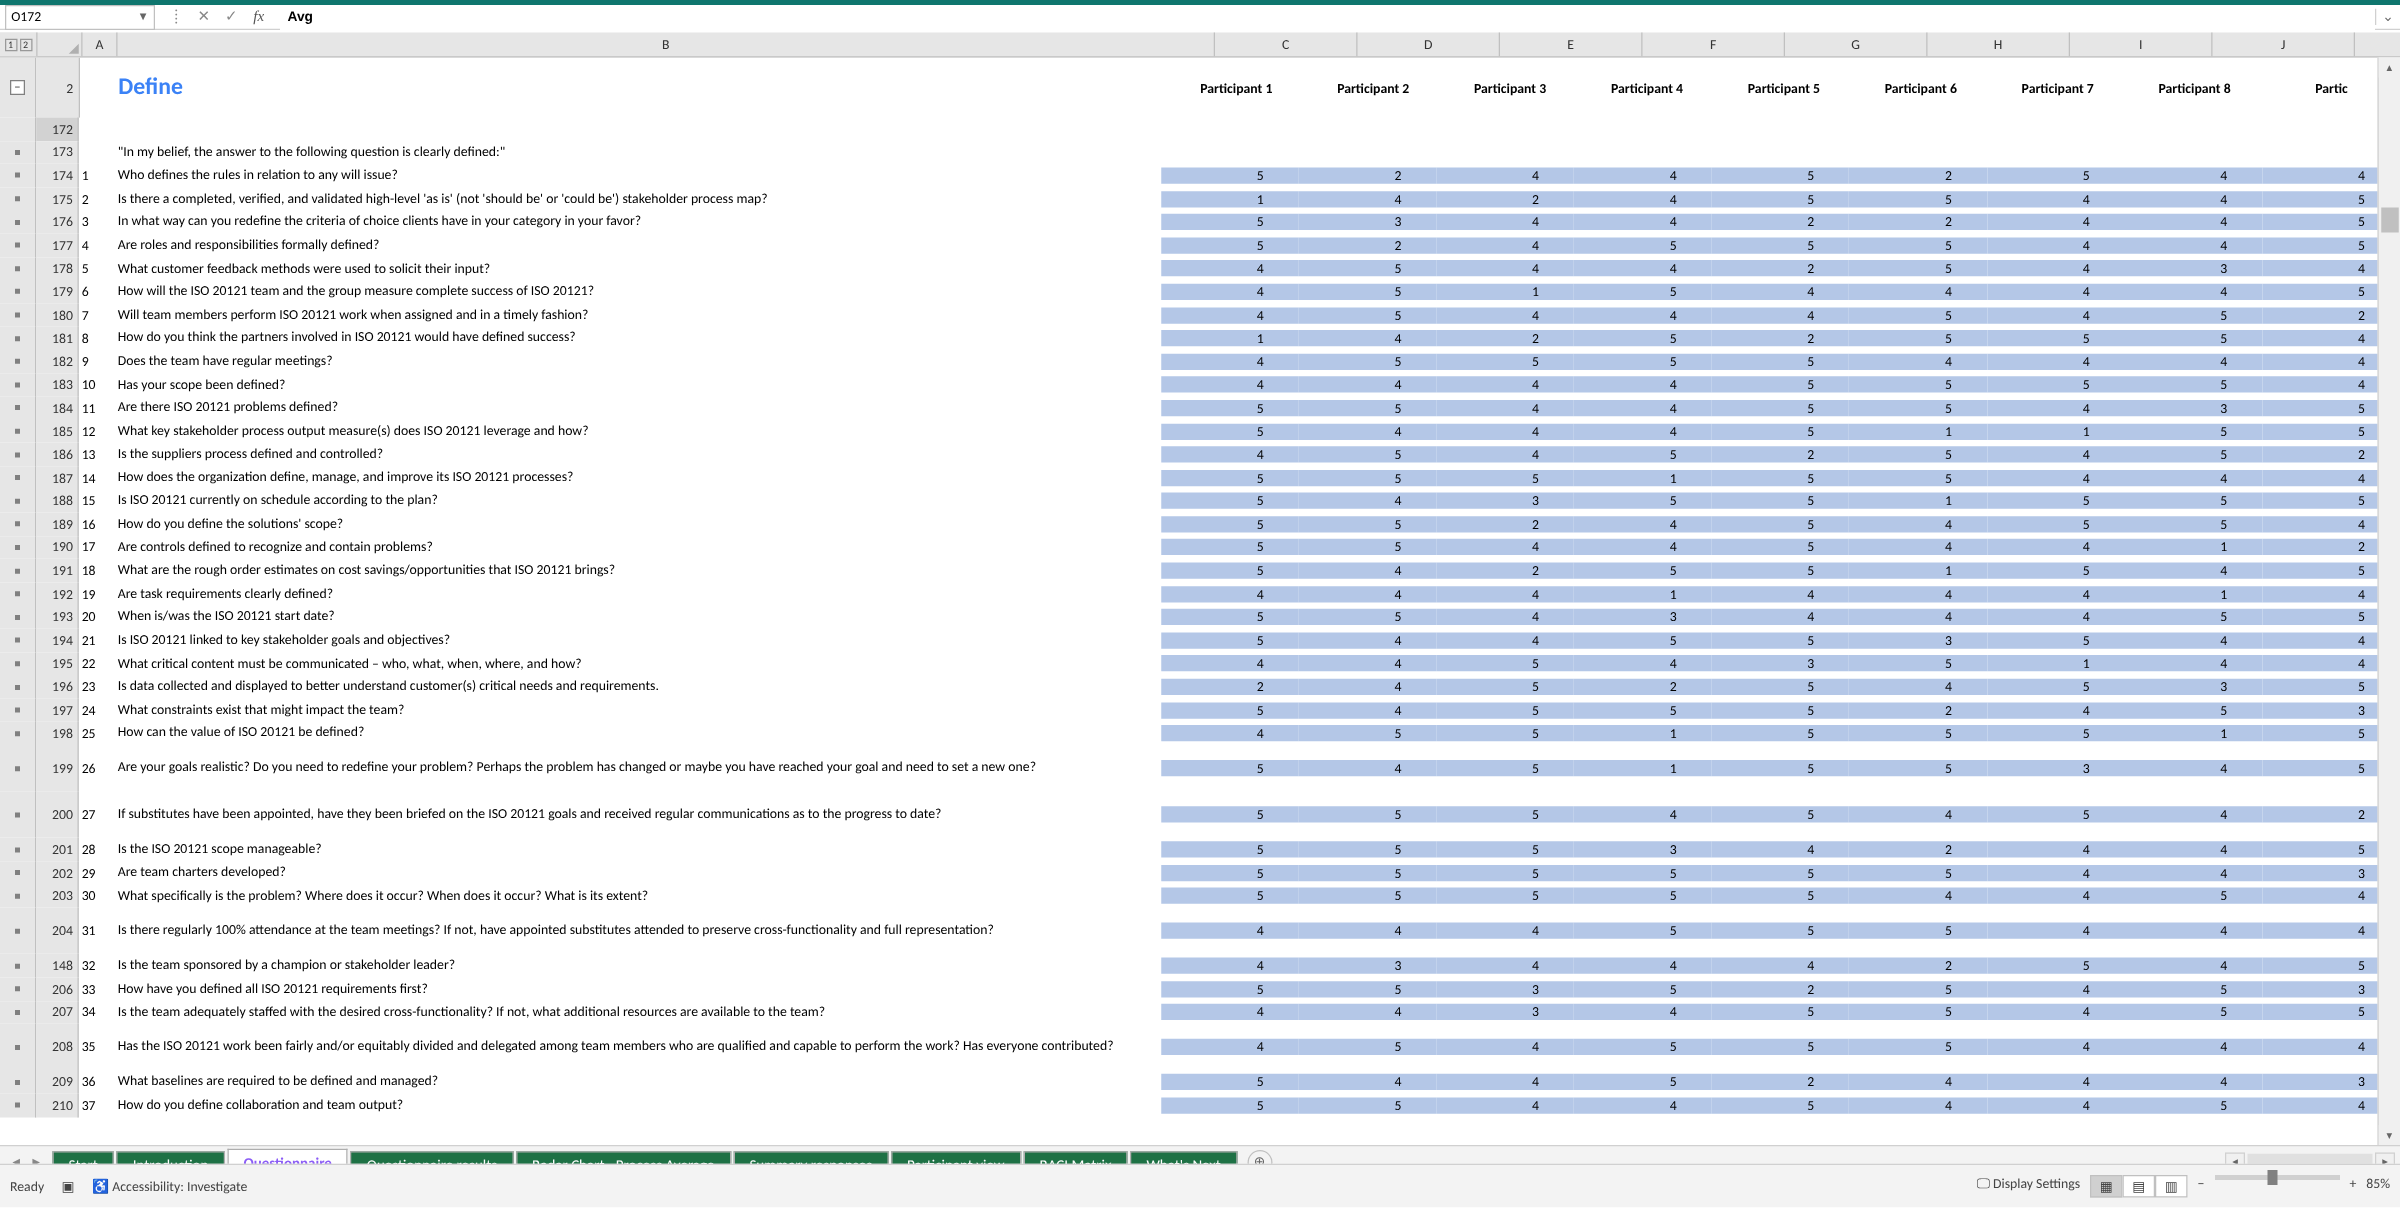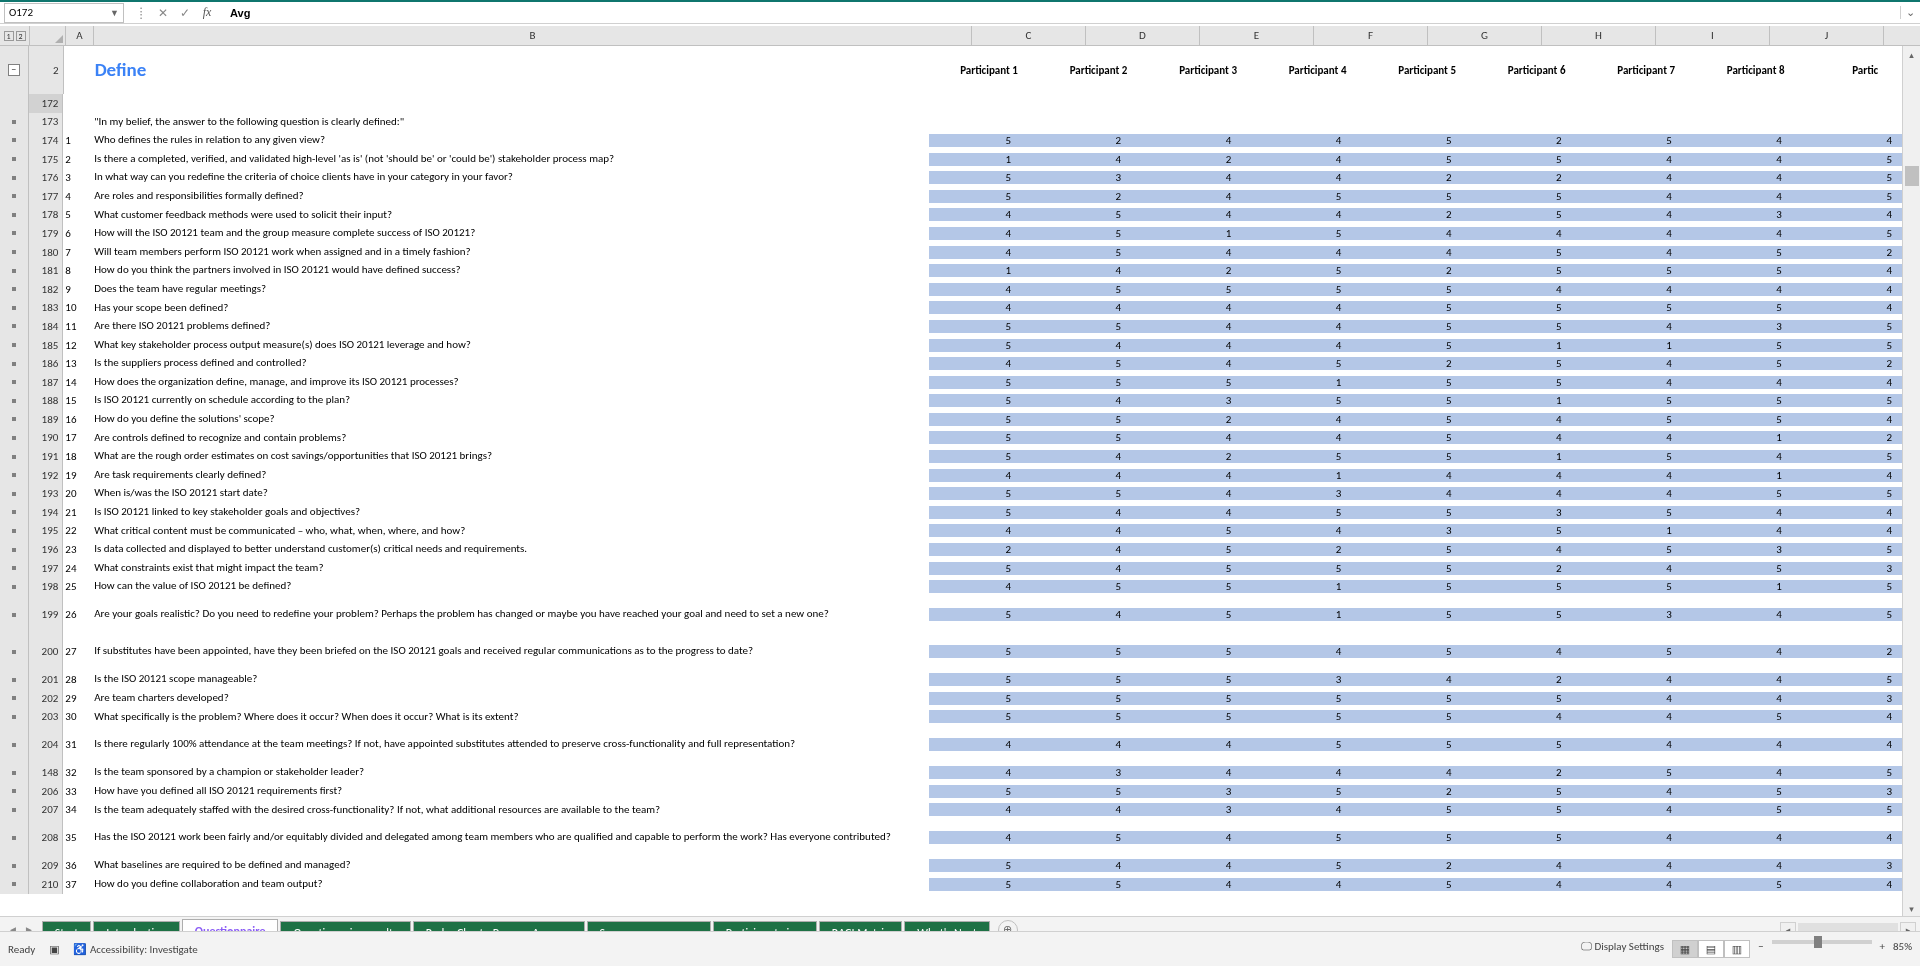--- a/index.html
+++ b/index.html
@@ -1,19 +1,19 @@
 <!DOCTYPE html>
 <html><head>
 <meta charset="utf-8">
 <style>
 * { margin: 0; padding: 0; box-sizing: border-box; }
 body { font-family: "Segoe UI", Calibri, Arial, sans-serif; font-size: 11px; background: #fff; overflow: hidden; width: 1920px; height: 966px; position: relative; }
 
 
-.formula-bar { display: flex; align-items: center; height: 24px; border-bottom: 1px solid #d0d0d0; background: #fff; border-top: 2px solid #0f766e;}
+.formula-bar { display: flex; align-items: center; height: 24px; border-bottom: 1px solid #d0d0d0; background: #fff; border-top: 4px solid #0f766e;}
 .namebox { width: 120px; height: 20px; border: 1px solid #c0c0c0; margin-left: 4px; display: flex; align-items: center; padding: 0 4px; font-size: 11px; background: #fff;}
 .namebox-dd { margin-left: auto; color: #666; font-size: 9px;}
 .fb-icons { display: flex; align-items: center; gap: 8px; padding: 0 10px; color: #888;}
 .fb-icon { width: 14px; text-align: center; font-size: 12px;}
 .fx { font-style: italic; font-family: "Cambria Math", serif; color: #555;}
 .formula-input { flex: 1; height: 20px; border: none; outline: none; padding: 0 6px; font-size: 11px; font-weight: bold;}
 .fb-expand { width: 20px; text-align: center; color: #666; border-left: 1px solid #d0d0d0;}
 
 
 .grid-wrap { position: absolute; top: 26px; bottom: 50px; left: 0; right: 0; display: flex; flex-direction: column;}
@@ -164,21 +164,21 @@
         <div class="cP"></div>
         <div class="cP"></div>
         <div class="cP"></div>
       </div>
       <div class="row ">
     <div class="out-cell">
           <div class="out-dot"></div>
         </div>
     <div class="row-num">174</div>
     <div class="cA">1</div>
-    <div class="cB">Who defines the rules in relation to any given view?</div>
+    <div class="cB">Who defines the rules in relation to any will issue?</div>
         <div class="cP">5</div>
         <div class="cP">2</div>
         <div class="cP">4</div>
         <div class="cP">4</div>
         <div class="cP">5</div>
         <div class="cP">2</div>
         <div class="cP">5</div>
         <div class="cP">4</div>
         <div class="cP">4</div>
       </div>

